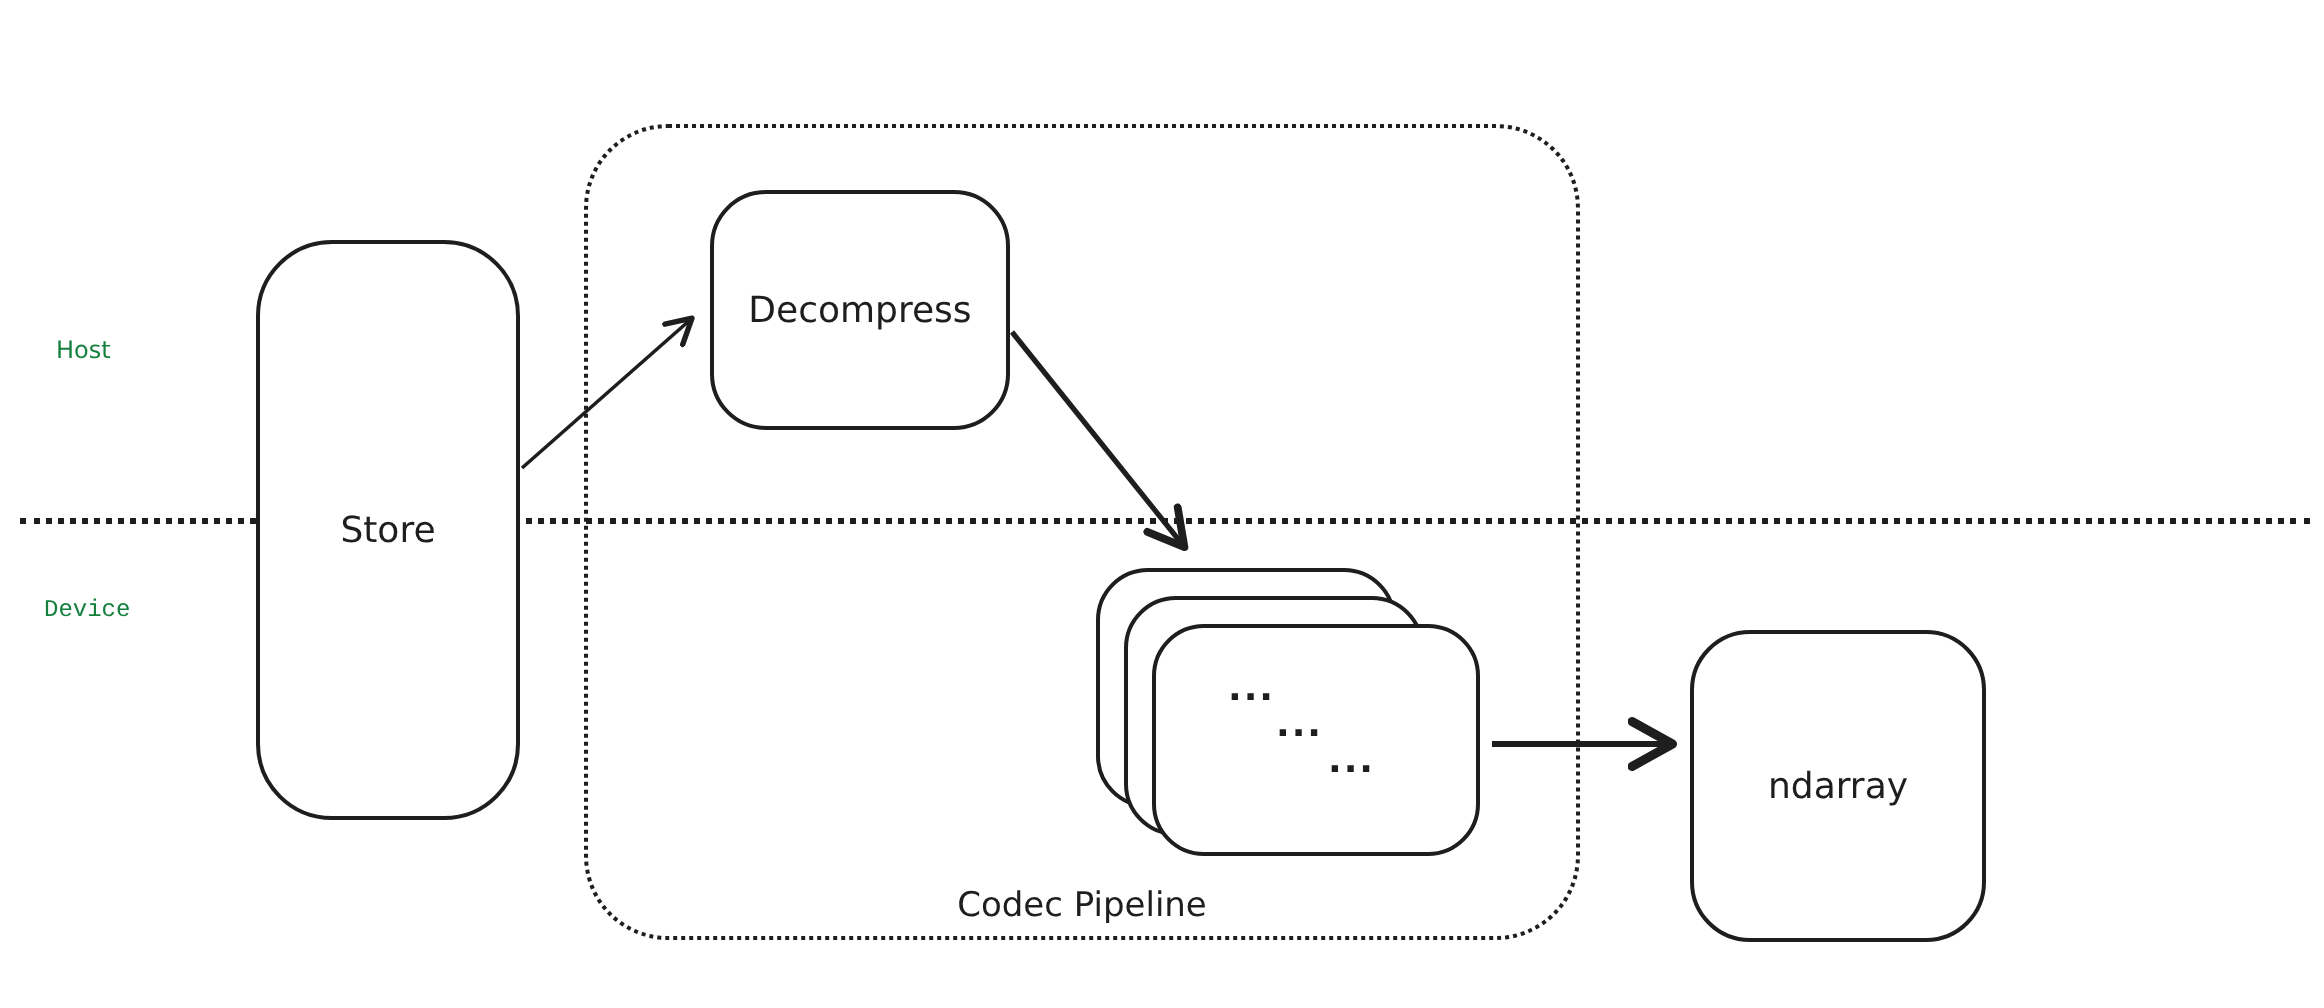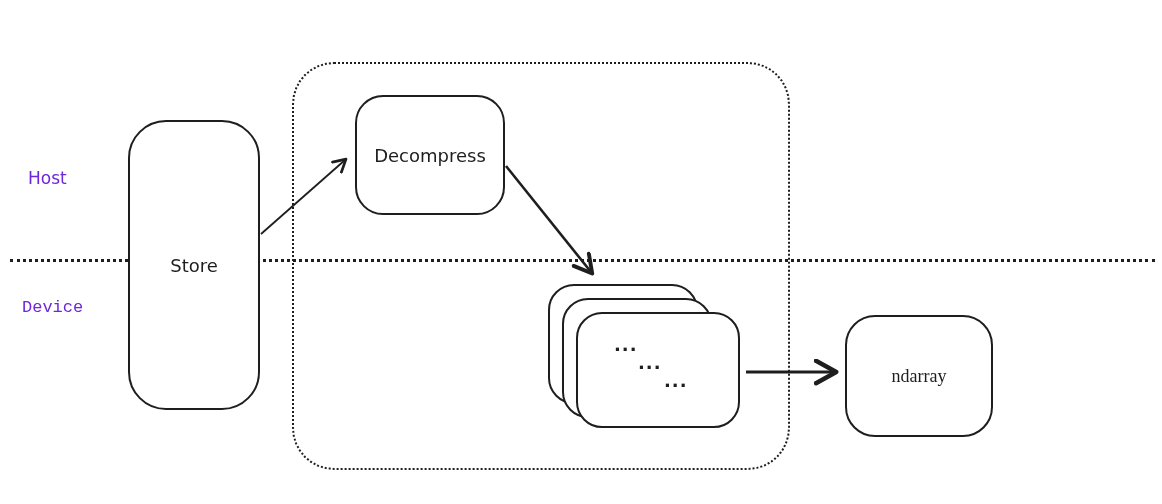--- a/index.html
+++ b/index.html
@@ -9,22 +9,22 @@
   .canvas {
     position: relative;
     width: 1162px;
     height: 504px;
     background: #ffffff;
     overflow: hidden;
   }
 
   .label {
     position: absolute;
-    font-size: 17px;
-    color: #6d28d9;
+    font-size: 12px;
+    color: #15803d;
     white-space: nowrap;
   }
 
   
   .divider {
     position: absolute;
     left: 10px;
     top: 259px;
     width: 1145px;
     height: 0;
@@ -38,21 +38,21 @@
     border-radius: 32px;
     background: #ffffff;
     display: flex;
     align-items: center;
     justify-content: center;
     font-size: 18px;
   }
 
   .node-store   { left: 128px; top: 120px; width: 132px; height: 290px; border-radius: 38px; }
   .node-decompress { left: 355px; top: 95px;  width: 150px; height: 120px; border-radius: 28px; }
-  .node-ndarray { left: 845px; top: 315px; width: 148px; height: 122px; border-radius: 30px; font-family: Liberation Serif, serif; }
+  .node-ndarray { left: 845px; top: 315px; width: 148px; height: 156px; border-radius: 30px; }
 
   
   .pipeline {
     position: absolute;
     left: 292px; top: 62px;
     width: 498px; height: 408px;
     border: 2.5px dotted #1e1e1e;
     border-radius: 42px;
     background: transparent;
   }
@@ -99,20 +99,21 @@
 
 <div class="canvas">
 
   <div class="label" style="left:28px; top:168px;">Host</div>
 
   <div class="label" style="left:22px; top:298px;font-family:Liberation Mono, monospace;">Device</div>
 
   <div class="divider"></div>
 
   <div class="pipeline"></div>
+  <div class="pipeline-label">Codec Pipeline</div>
 
   <div class="node node-store">
     <span>Store</span>
   </div>
 
   <div class="node node-decompress">
     <span>Decompress</span>
   </div>
 
   <div class="stack-box stack-back"></div>

